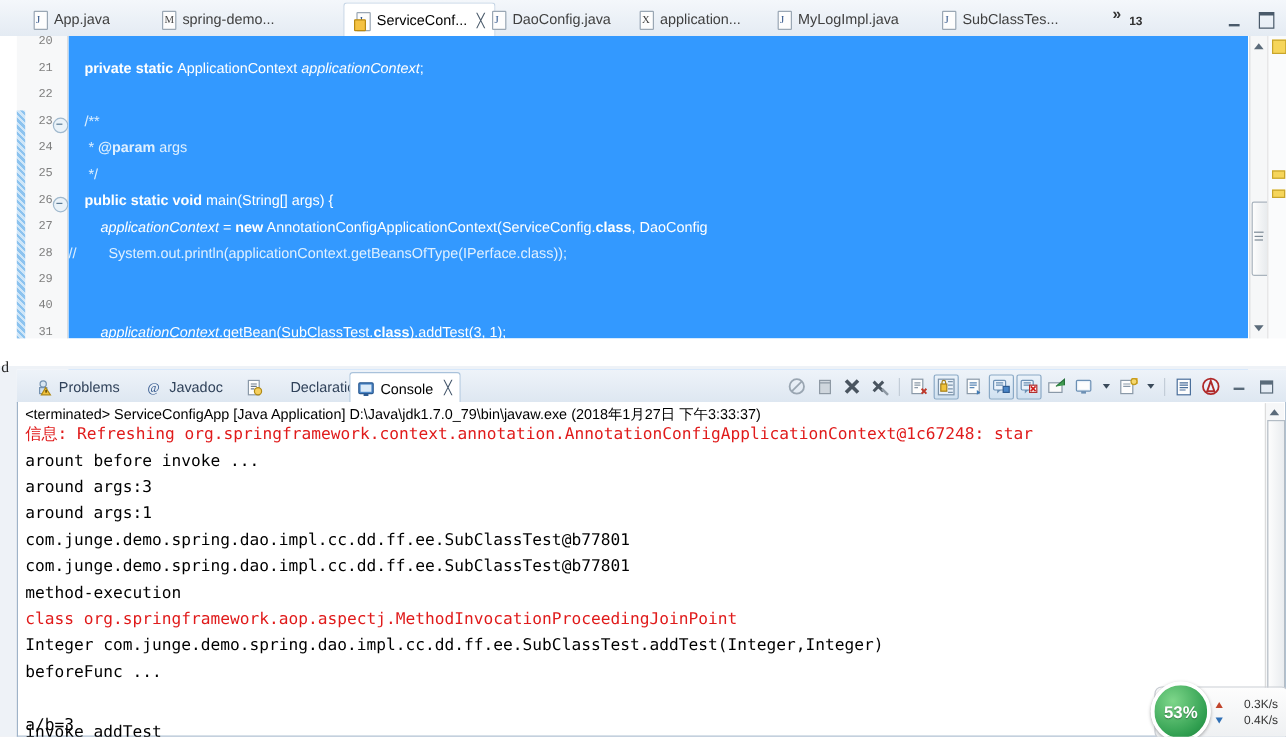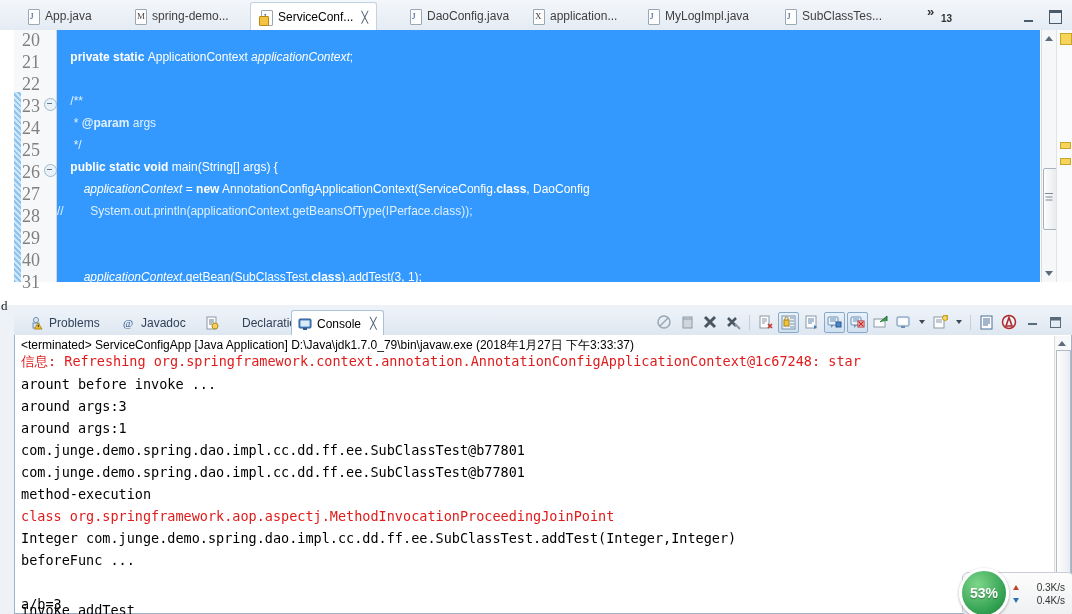--- a/index.html
+++ b/index.html
@@ -12,21 +12,21 @@
   }
   .app{position:relative;width:1072px;height:614px;background:#eef2f7;}
 
   
   .editor-part{position:absolute;left:0;top:0;width:1072px;height:305px;background:#f0f4f9;}
   .tabbar{position:absolute;left:0;top:0;width:1072px;height:30px;
           background:linear-gradient(#f4f7fb,#e4ebf3);border-bottom:1px solid #b9cbe0;}
   .tab{position:absolute;top:3px;height:26px;display:flex;align-items:center;gap:5px;
        padding:0 8px;font-size:12px;color:#404040;white-space:nowrap;cursor:default;}
   .tab.active{background:#ffffff;border:1px solid #c3d3e4;border-bottom:1px solid #fff;
-              border-radius:3px 3px 0 0;top:2px;height:28px;color:#000;}
+              border-radius:3px 3px 0 0;top:2px;height:28px;color:#000;margin-left:36px;}
   .tab .tlabel{font-size:12px;}
   .tab .closer{font-size:11px;color:#4a5a6a;margin-left:3px;}
   .ficon{width:14px;height:15px;position:relative;display:inline-block;flex:none;}
   .ficon .page{position:absolute;left:2px;top:0;width:10px;height:14px;background:#fdfdfd;
                border:1px solid #9aa7b4;border-radius:1px;}
   .ficon .ltr{position:absolute;left:4px;top:1px;font-size:9px;line-height:12px;
               font-family:"Liberation Serif",serif;color:#2b4f86;}
   .ficon .warnbadge{position:absolute;left:0px;top:6px;width:8px;height:8px;
               background:#f5c242;border:1px solid #b98a12;border-radius:1px;}
   .ficon.m .ltr{color:#4a4a4a;}
@@ -39,22 +39,22 @@
                border-bottom:2px solid #4a5a6a;}
   .winbtn .max{position:absolute;left:1px;top:1px;width:11px;height:10px;
                border:1px solid #4a5a6a;border-top-width:3px;}
 
   
   .ed-body{position:absolute;left:0;top:30px;width:1072px;height:275px;background:#fff;}
   .gutter{position:absolute;left:14px;top:0;width:42px;height:252px;background:#f7f8f9;
           border-right:1px solid #d6d6d6;}
   .chgbar{position:absolute;left:0px;top:62px;width:7px;height:190px;
           background:repeating-linear-gradient(45deg,#8cc3ef 0 2px,#cfe6f8 2px 4px);}
-  .lnum{position:absolute;right:12px;width:22px;
-        font-family:Liberation Serif, serif;font-size:18px;color:#808080;}
+  .lnum{position:absolute;right:12px;width:22px;text-align:right;
+        font-family:Liberation Mono, monospace;font-size:10px;color:#808080;}
   .fold{position:absolute;right:-1px;width:11px;height:11px;border:1px solid #9fb8cd;
         border-radius:50%;background:#eaf2f8;}
   .fold:after{content:"";position:absolute;left:2px;top:4px;width:5px;height:1px;background:#5b7a94;}
   .foldline{position:absolute;left:49px;width:1px;background:#b9c6d2;}
   .codearea{position:absolute;left:57px;top:0;width:983px;height:252px;overflow:hidden;background:#fff;}
   .selband{position:absolute;left:0;top:0;width:983px;height:252px;background:#3399ff;}
   .cl{position:absolute;left:0;white-space:pre;color:#ffffff;}
   .kw{font-weight:bold;color:#ffffff;}
   .fld{font-style:italic;color:#ffffff;}
   .fldu{font-style:italic;text-decoration:underline;color:#ffffff;}

